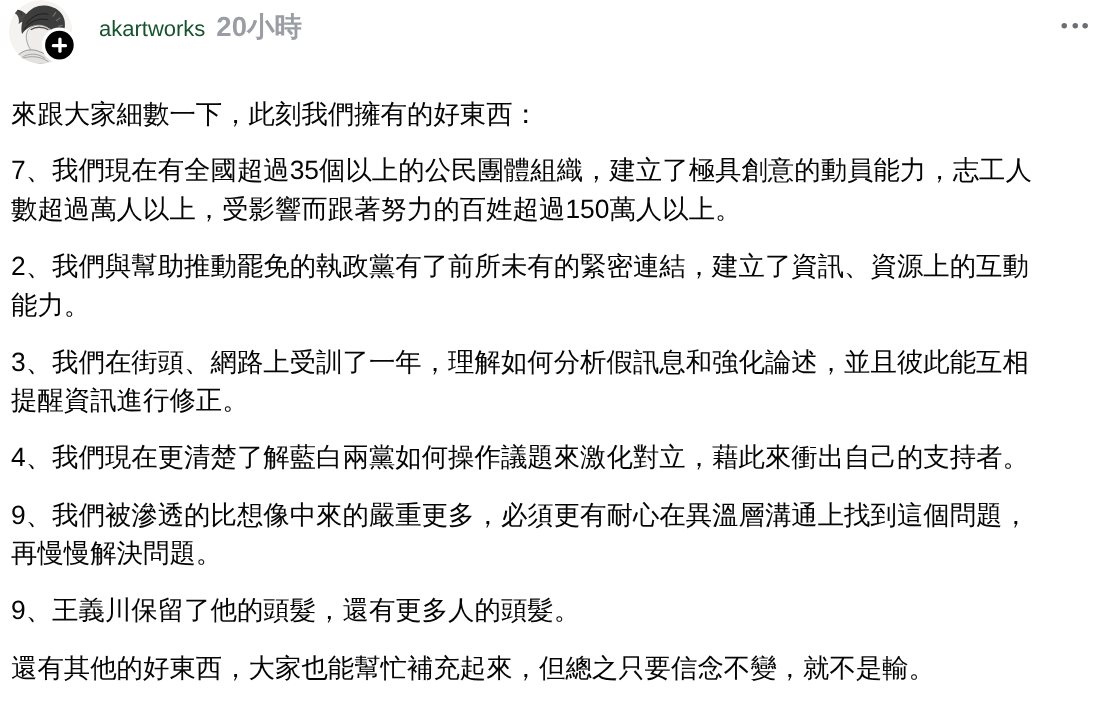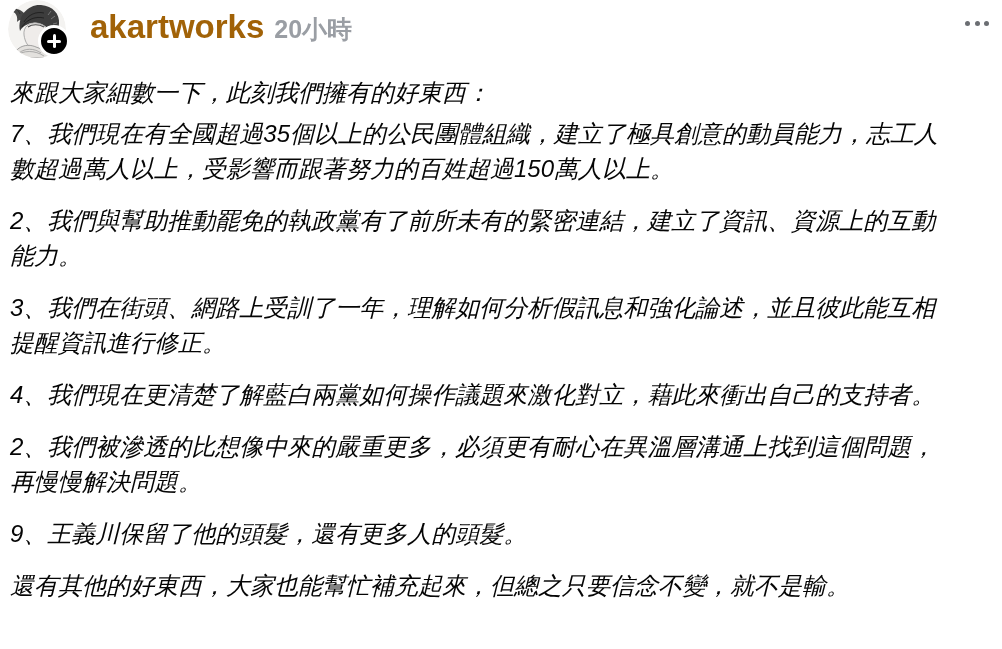--- a/index.html
+++ b/index.html
@@ -57,23 +57,23 @@
   .header-line {
     position: absolute;
     left: 90px;
     top: 8px;
     display: flex;
     align-items: baseline;
     gap: 10px;
     white-space: nowrap;
   }
   .username {
-    font-size: 33px;
-    font-weight: 700;
-    color: #a16207;
+    font-size: 20px;
+    font-weight: 400;
+    color: #14532d;
     cursor: pointer;
   }
   .timestamp {
     font-size: 25px;
     font-weight: 700;
     color: #9a9ea4;
   }
   .more-button {
     position: absolute;
     right: 4px;
@@ -97,23 +97,22 @@
   .post-body {
     position: absolute;
     left: 10px;
     top: 71px;
     width: 984px;
     font-size: 24px;
     line-height: 35px;
     color: #050505;
   }
   .post-body p {
-    margin: 4px 0 17px 0;
+    margin: 16px 0 17px 0;
     white-space: pre;
-    font-style: italic;
   }
   .post-body p.intro {
     margin-bottom: 6px;
   }
 </style>
 </head>
 <body>
 
 <div class="post">
 
@@ -160,19 +159,19 @@
 
   <div class="post-body">
     <p class="intro">來跟大家細數一下，此刻我們擁有的好東西：</p>
     <p>7、我們現在有全國超過35個以上的公民團體組織，建立了極具創意的動員能力，志工人
 數超過萬人以上，受影響而跟著努力的百姓超過150萬人以上。</p>
     <p>2、我們與幫助推動罷免的執政黨有了前所未有的緊密連結，建立了資訊、資源上的互動
 能力。</p>
     <p>3、我們在街頭、網路上受訓了一年，理解如何分析假訊息和強化論述，並且彼此能互相
 提醒資訊進行修正。</p>
     <p>4、我們現在更清楚了解藍白兩黨如何操作議題來激化對立，藉此來衝出自己的支持者。</p>
-    <p>2、我們被滲透的比想像中來的嚴重更多，必須更有耐心在異溫層溝通上找到這個問題，
+    <p>9、我們被滲透的比想像中來的嚴重更多，必須更有耐心在異溫層溝通上找到這個問題，
 再慢慢解決問題。</p>
     <p>9、王義川保留了他的頭髮，還有更多人的頭髮。</p>
     <p>還有其他的好東西，大家也能幫忙補充起來，但總之只要信念不變，就不是輸。</p>
   </div>
 
 </div>
 
 </body></html>

